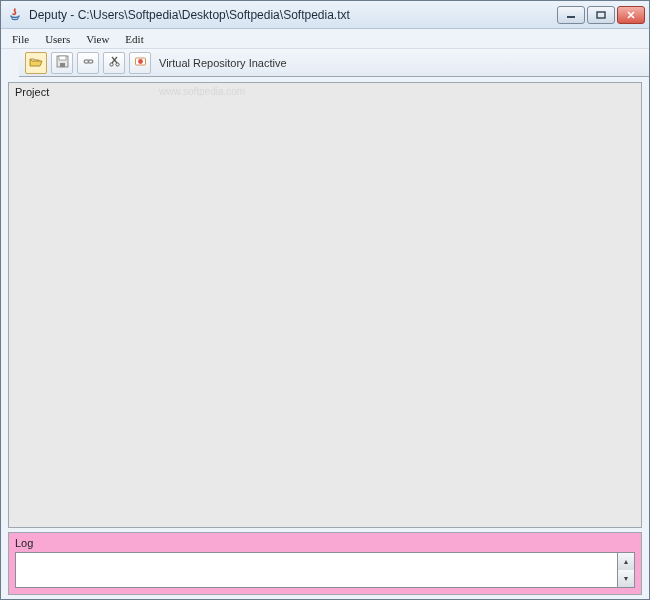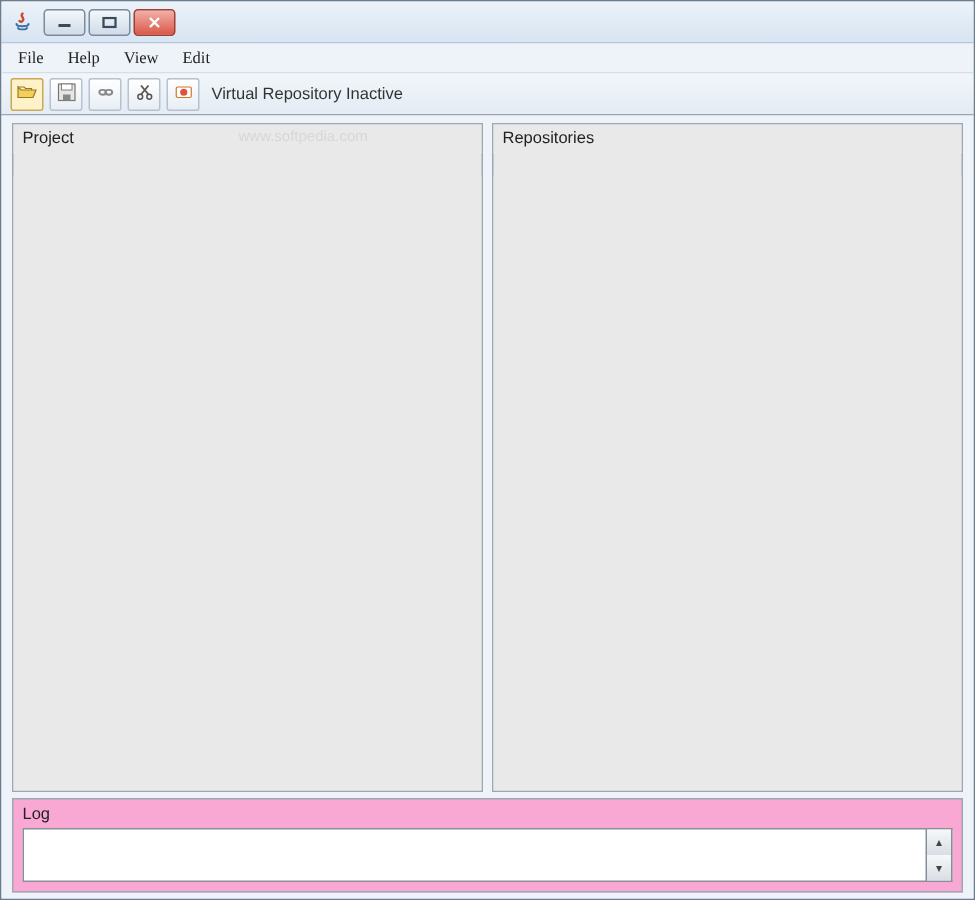--- a/index.html
+++ b/index.html
@@ -71,20 +71,21 @@
     color: #222;
   }
   .toolbar {
     height: 28px;
     background: linear-gradient(#f2f6fb, #e4ebf3);
     border-bottom: 1px solid #9aa6b2;
     display: flex;
     align-items: center;
     padding: 0 6px;
     gap: 4px;
+    margin-left: 18px;
   }
   .tb-btn {
     width: 22px; height: 22px;
     border: 1px solid #b6c2cf;
     border-radius: 2px;
     background: linear-gradient(#fff, #e8eef4);
     display: flex; align-items: center; justify-content: center;
     cursor: pointer;
   }
   .tb-btn:first-child {
@@ -183,20 +184,21 @@
 <div class="window">
 
   <div class="titlebar">
     <span class="app-icon">
       <svg width="14" height="14" viewBox="0 0 14 14">
         <path d="M7 1 C5 3 9 4 7 6 C6 7 5 6 5 6" stroke="#d1472c" stroke-width="1.6" fill="none" stroke-linecap="round"></path>
         <path d="M3 8 C3 10 11 10 11 8" stroke="#3a6ea5" stroke-width="1.4" fill="none" stroke-linecap="round"></path>
         <path d="M4 10.5 C4 12 10 12 10 10.5" stroke="#3a6ea5" stroke-width="1.2" fill="none" stroke-linecap="round"></path>
       </svg>
     </span>
+    <span class="title-text">Deputy - C:\Users\Softpedia\Desktop\Softpedia\Softpedia.txt</span>
     <div class="win-controls">
       <div class="win-btn">
         <svg width="10" height="8">
             <rect x="1" y="5" width="8" height="2" fill="#3a4a5a"></rect>
           </svg>
       </div>
       <div class="win-btn">
         <svg width="10" height="8">
             <rect x="1" y="1" width="8" height="6" fill="none" stroke="#3a4a5a" stroke-width="1.5"></rect>
           </svg>
@@ -204,21 +206,21 @@
       <div class="win-btn close">
         <svg width="10" height="8">
             <path d="M2 1 L8 7 M8 1 L2 7" stroke="#fff" stroke-width="1.6"></path>
           </svg>
       </div>
     </div>
   </div>
 
   <div class="menubar">
     <div class="menu-item">File</div>
-    <div class="menu-item">Help</div>
+    <div class="menu-item">Users</div>
     <div class="menu-item">View</div>
     <div class="menu-item">Edit</div>
   </div>
 
   <div class="toolbar">
     <div class="tb-btn">
       <span>
         <svg width="14" height="12" viewBox="0 0 14 12">
           <path d="M1 3 L1 10 L11 10 L13 5 L3 5 Z" fill="#f4cf5a" stroke="#9a7a20" stroke-width="0.8"></path>
           <path d="M1 3 L5 3 L6 4 L10 4 L10 5" fill="none" stroke="#9a7a20" stroke-width="0.8"></path>
@@ -260,24 +262,20 @@
       </span>
     </div>
     <span class="tb-status">Virtual Repository Inactive</span>
   </div>
 
   <div class="content">
     <div class="panels-row">
       <div class="panel">
         <div class="panel-header">Project</div>
         <span class="watermark">www.softpedia.com</span>
-        <div class="panel-body"></div>
-      </div>
-      <div class="panel">
-        <div class="panel-header">Repositories</div>
         <div class="panel-body"></div>
       </div>
     </div>
 
     <div class="log-section">
       <div class="log-label">Log</div>
       <div class="log-row">
         <textarea class="log-text" readonly="" style=""></textarea>
         <div class="log-scroll">
           <div class="scroll-btn">

